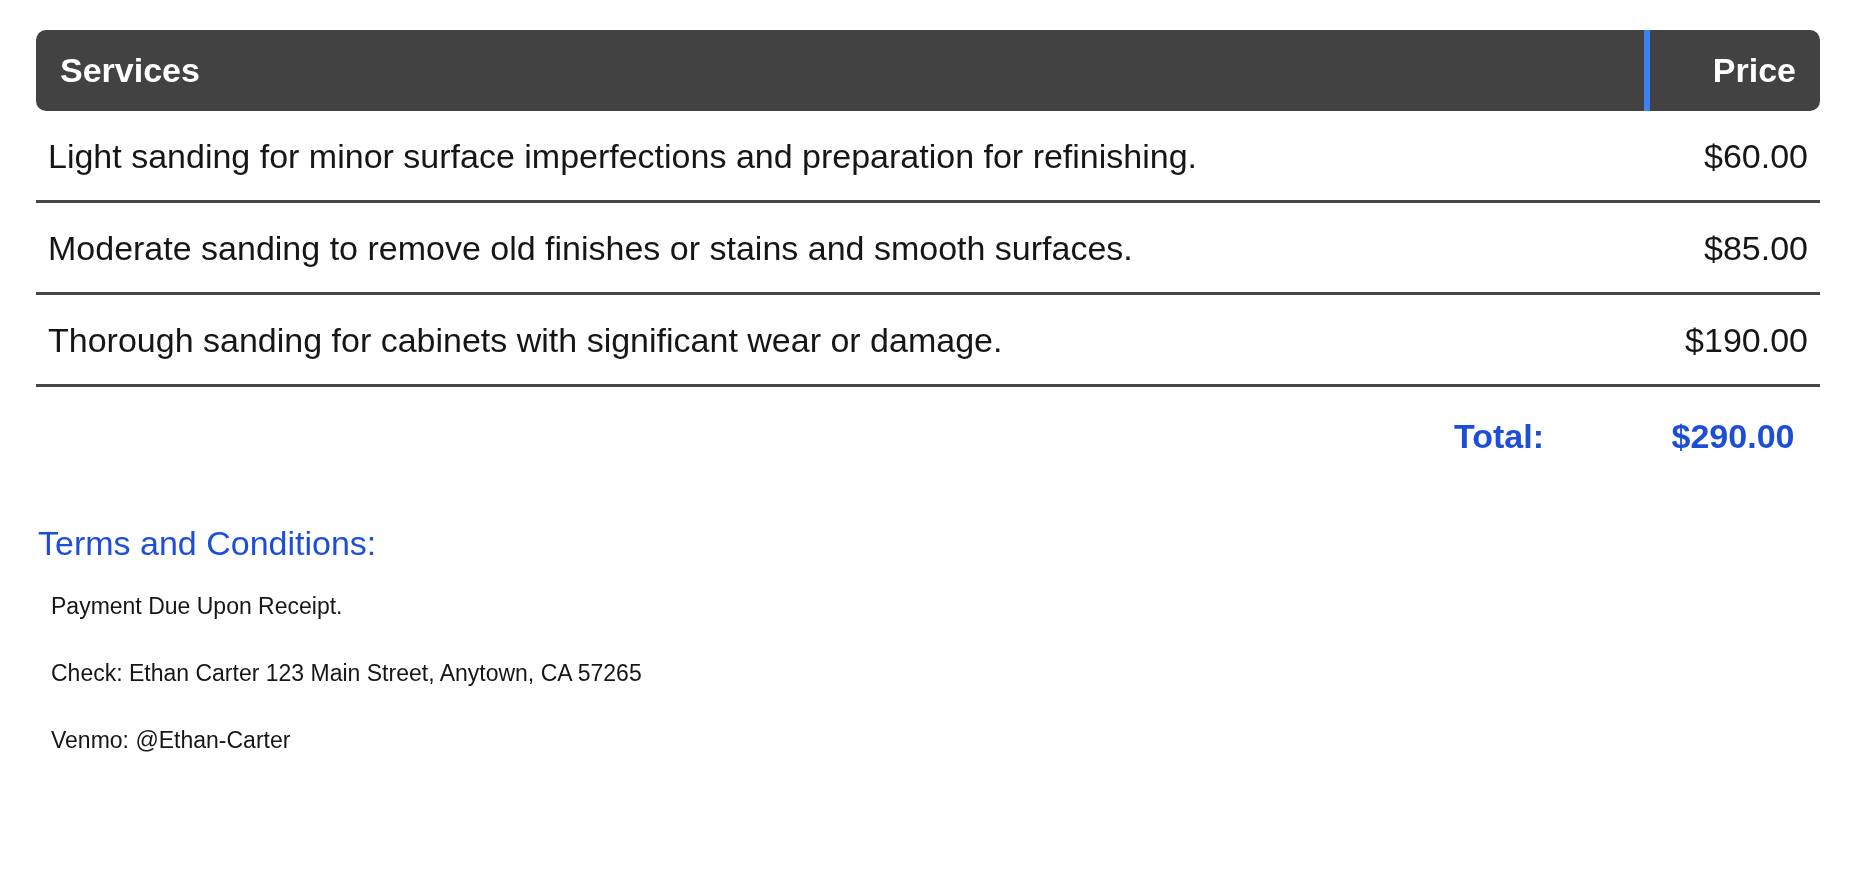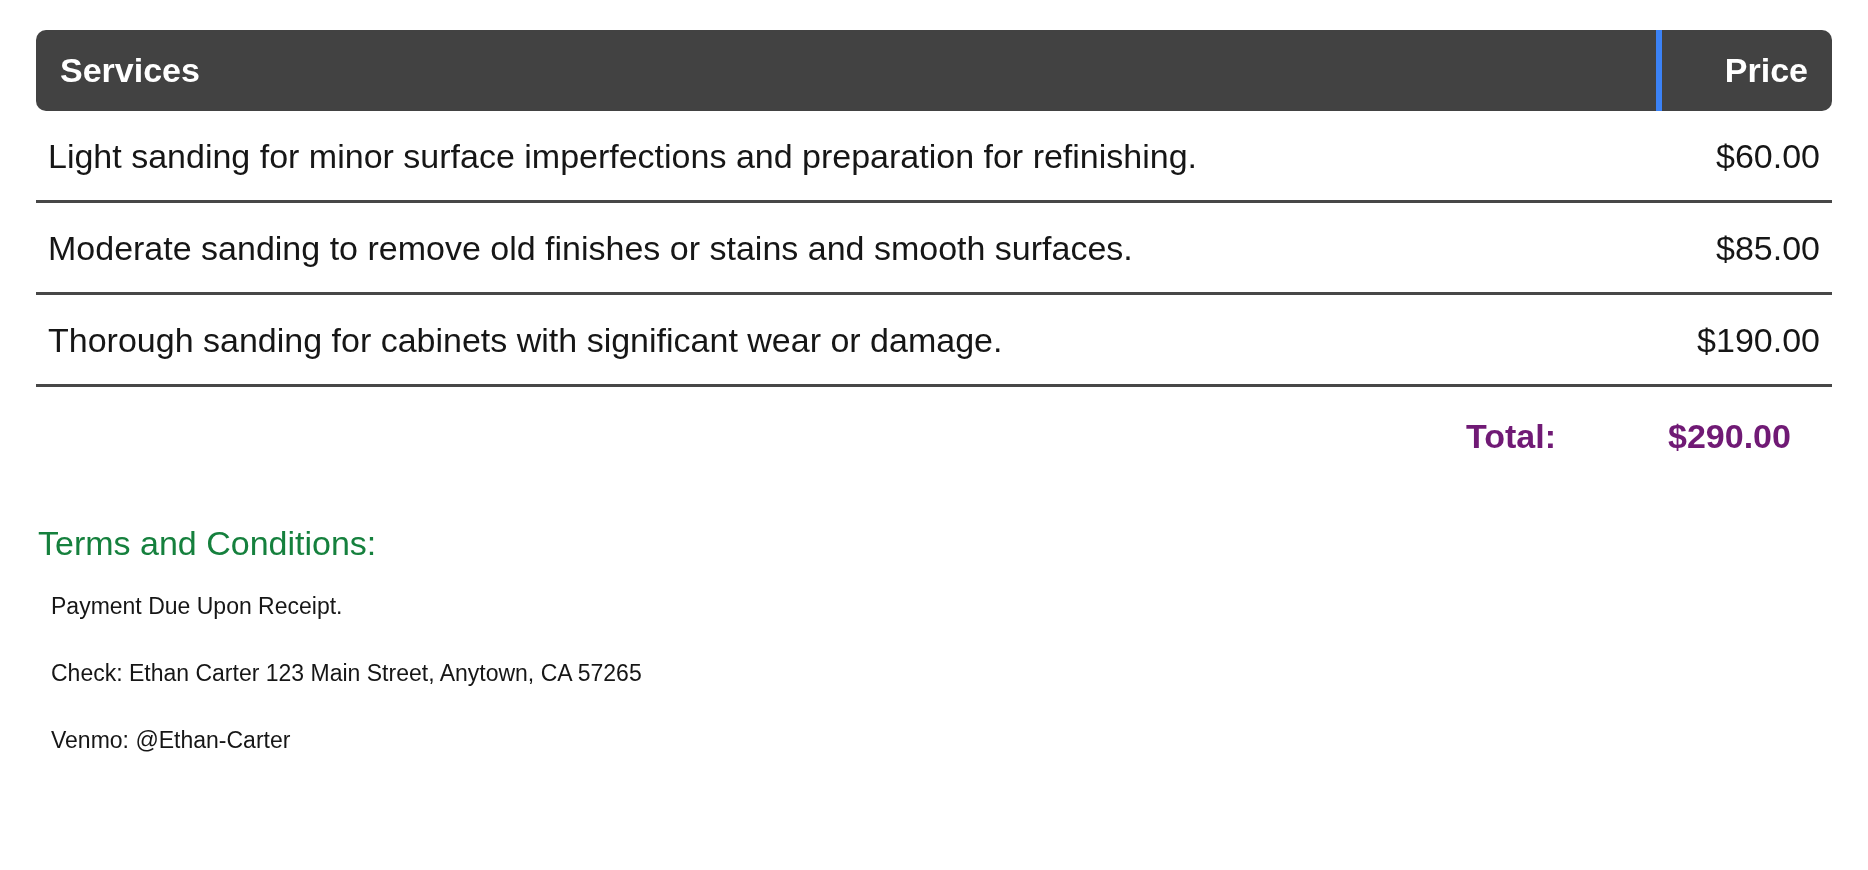--- a/index.html
+++ b/index.html
@@ -7,21 +7,21 @@
     margin: 0;
     padding: 0;
     background: #ffffff;
     font-family: "Liberation Sans", "DejaVu Sans", sans-serif;
     color: #1c1c1c;
   }
   .page {
     width: 1868px;
     height: 870px;
     background: #ffffff;
-    padding: 30px 36px 0 36px;
+    padding: 30px 48px 0 36px;
     overflow: hidden;
     border-radius: 20px;
   }
 
   
   table.services-table {
     width: 100%;
     border-collapse: separate;
     border-spacing: 0;
     font-size: 34px;
@@ -59,39 +59,39 @@
     text-align: right;
     white-space: nowrap;
     padding-right: 12px;
   }
 
   tr.total-row td {
     border-bottom: none;
     font-weight: 700;
     padding-top: 30px;
     padding-bottom: 22px;
-    color: #701a75;
+    color: #1d4ed8;
   }
   tr.total-row td.total-label-cell {
     text-align: right;
     padding-right: 100px;
   }
   tr.total-row td.total-value-cell {
-    text-align: left;
+    text-align: center;
     padding-right: 10px;
     white-space: nowrap;
   }
 
   
   .terms {
     margin-top: 46px;
     padding-left: 2px;
   }
   .terms-heading {
-    color: #15803d;
+    color: #1d4ed8;
     font-size: 34px;
     font-weight: 400;
     margin: 0 0 16px 0;
   }
   .terms-line {
     font-size: 23px;
     color: #161616;
     line-height: 54px;
     margin: 13px;
   }

